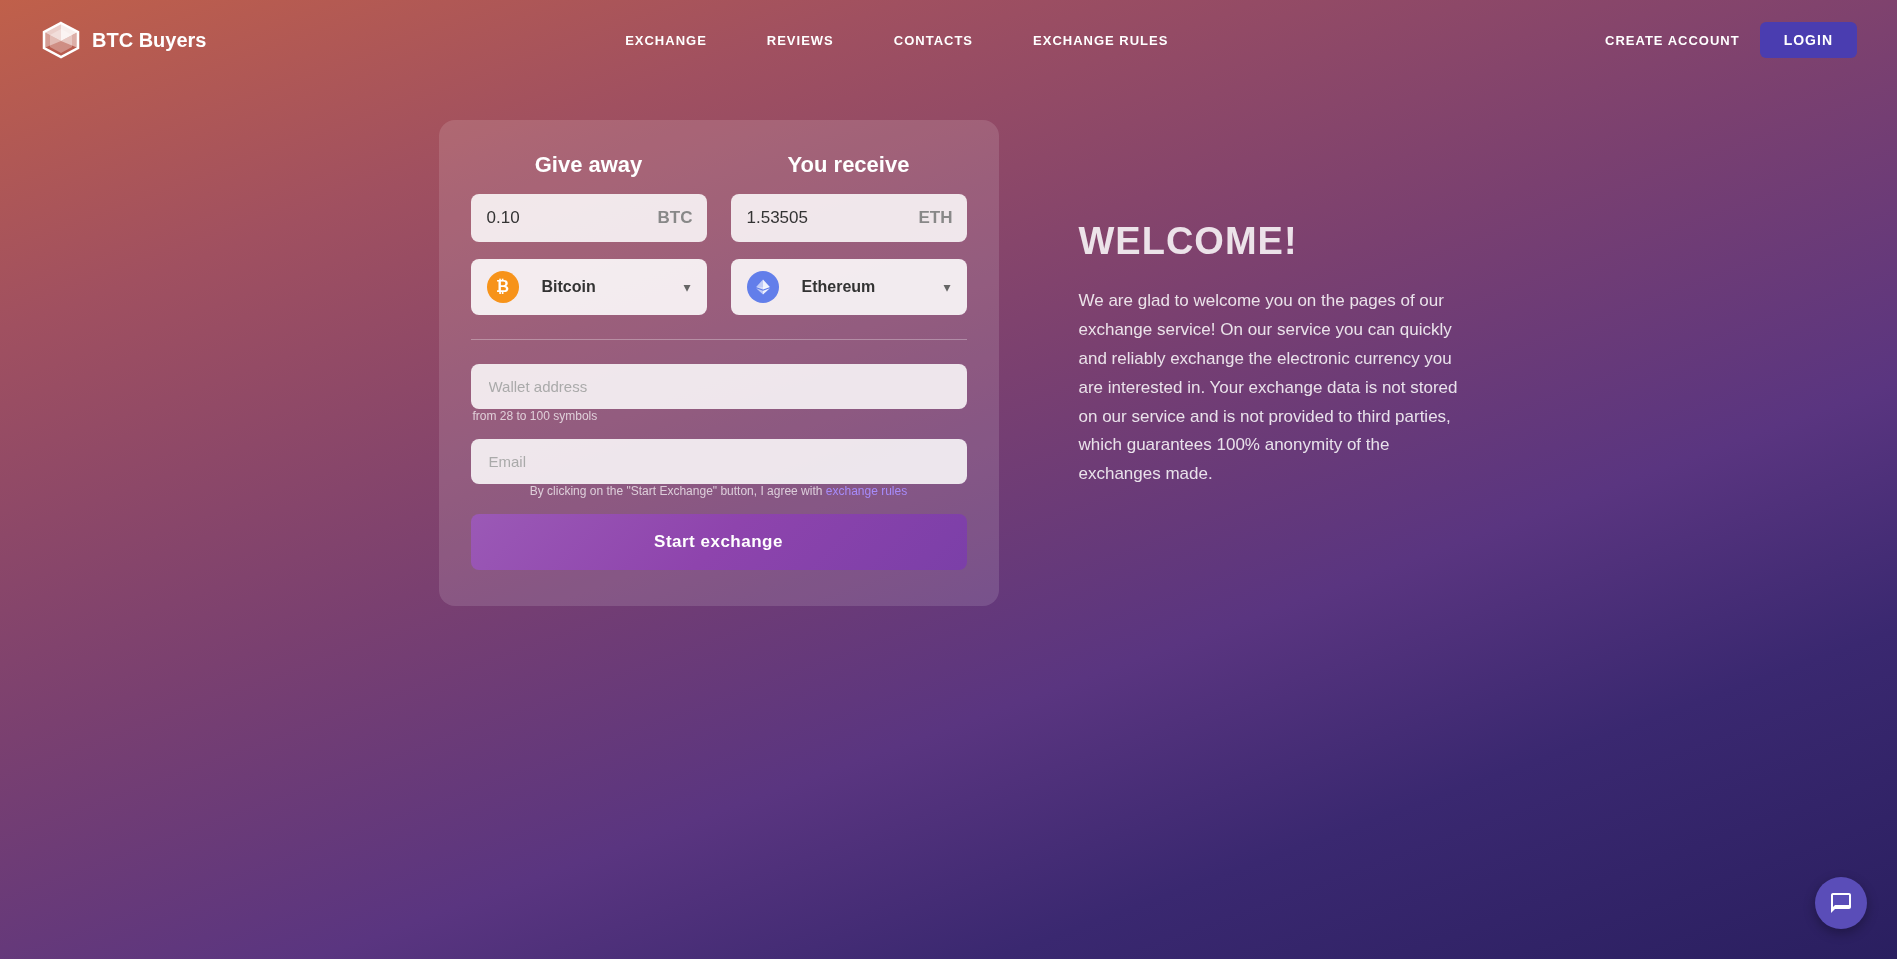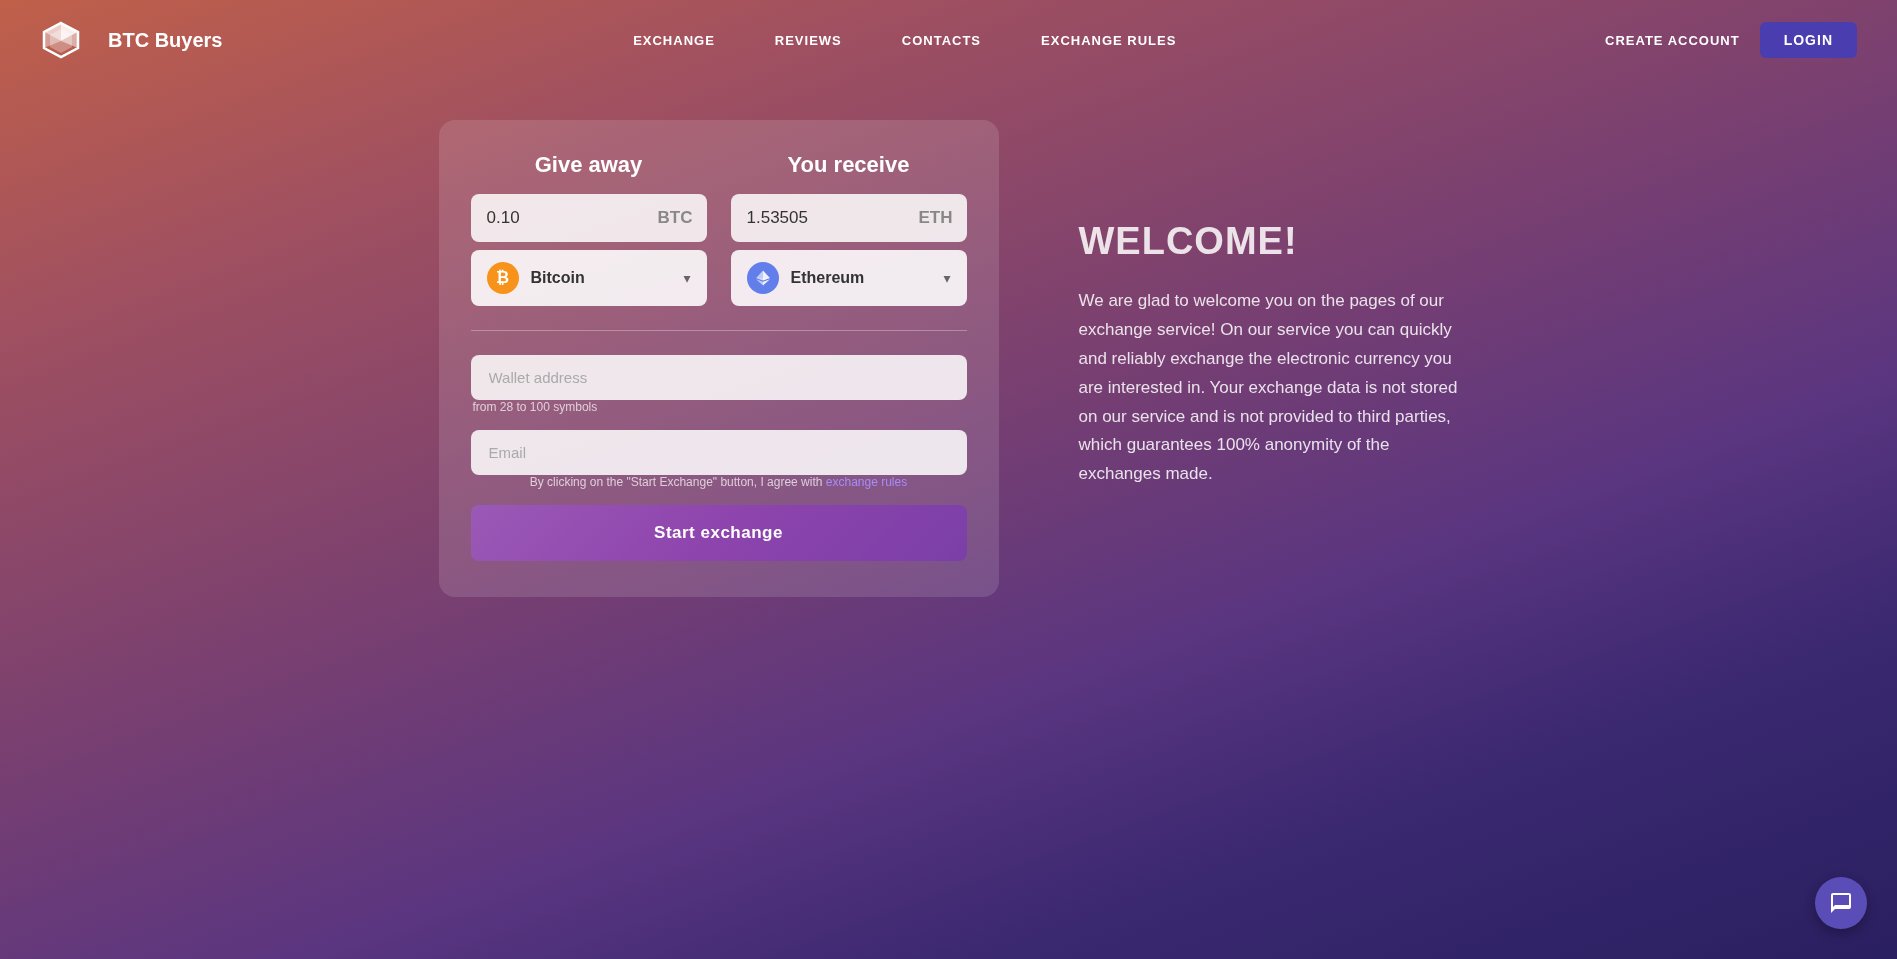--- a/index.html
+++ b/index.html
@@ -16,21 +16,21 @@
       display: flex;
       align-items: center;
       justify-content: space-between;
       padding: 0 40px;
       height: 80px;
     }
 
     .logo-area {
       display: flex;
       align-items: center;
-      gap: 26px;
+      gap: 10px;
     }
 
     .logo-icon {
       width: 42px;
       height: 42px;
     }
 
     .logo-text {
       font-size: 20px;
       font-weight: 600;
@@ -114,21 +114,21 @@
     .col-title {
       font-size: 22px;
       font-weight: 700;
       color: white;
       text-align: center;
       margin-bottom: 16px;
     }
 
     .amount-input-wrapper {
       position: relative;
-      margin-bottom: 8px;
+      margin-bottom: 17px;
     }
 
     .amount-input {
       width: 100%;
       background: rgba(255,255,255,0.85);
       border: none;
       border-radius: 8px;
       padding: 14px 50px 14px 16px;
       font-size: 17px;
       color: #333;
@@ -181,20 +181,21 @@
     .eth-icon {
       background: #627eea;
       color: white;
       font-size: 14px;
     }
 
     .currency-name {
       font-size: 16px;
       font-weight: 600;
       color: #333;
+      margin-left: 11px;
     }
 
     .chevron-down {
       color: #666;
       font-size: 14px;
     }
 
     
     .divider {
       border: none;

